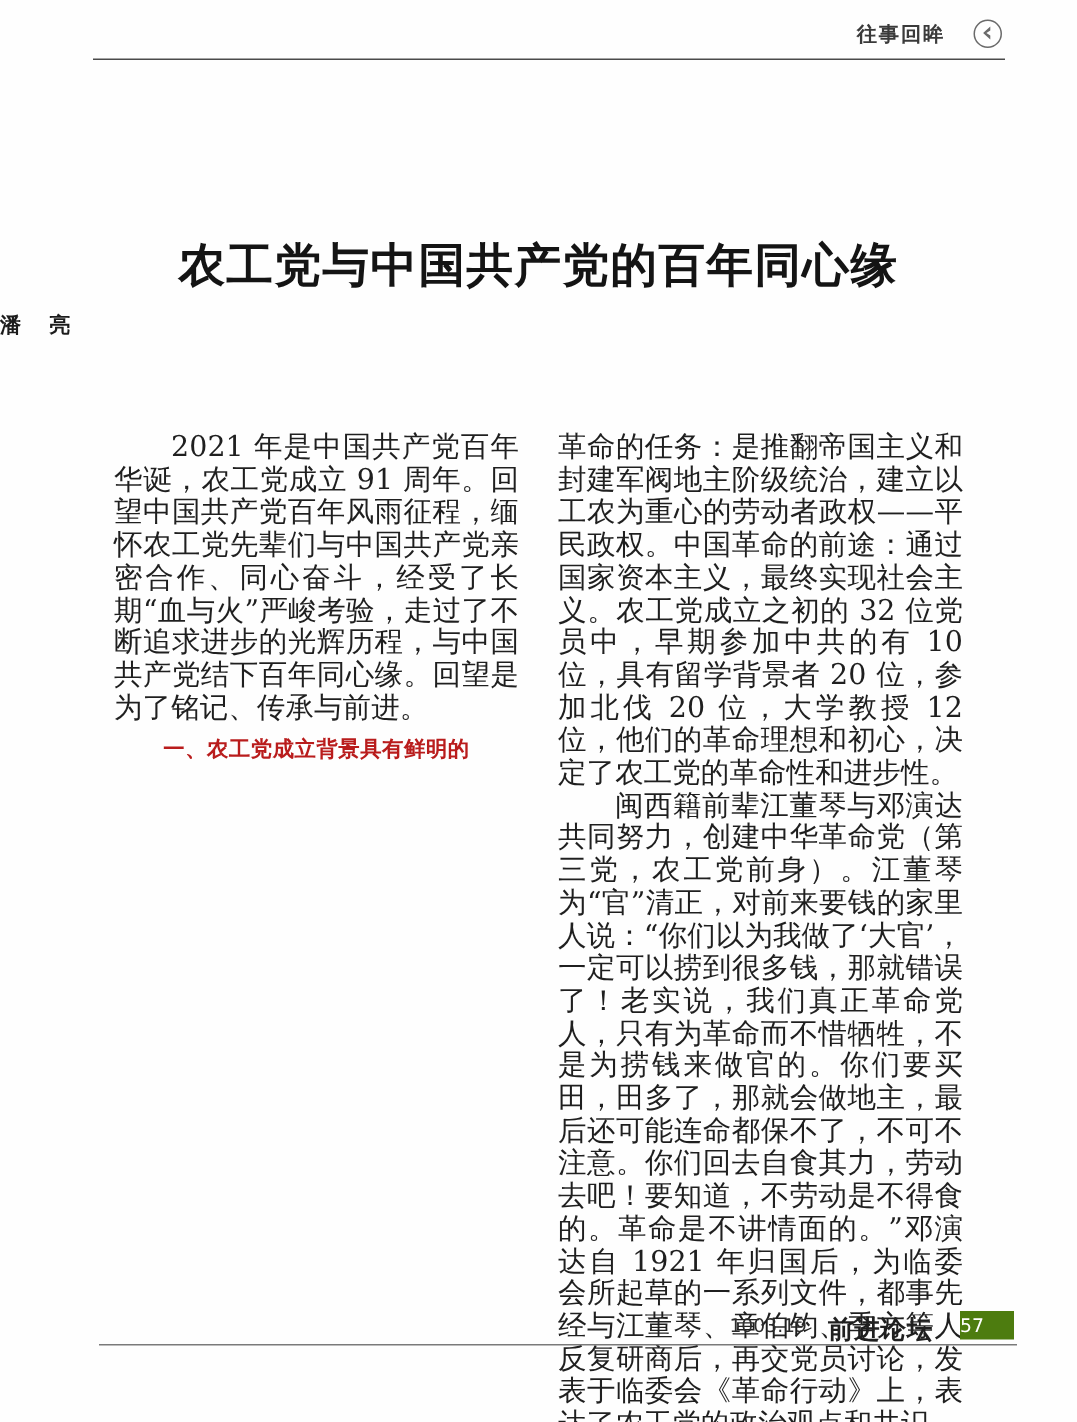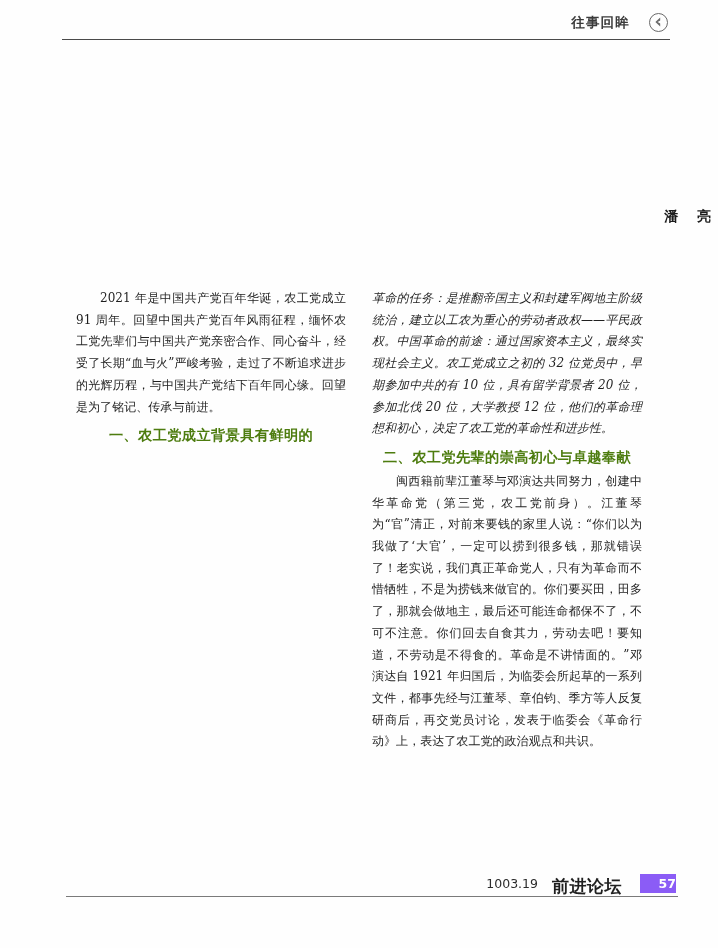--- a/index.html
+++ b/index.html
@@ -75,21 +75,21 @@
     font-size: 31px;
     letter-spacing: 1px;
     color: #141414;
     white-space: nowrap;
   }
   .byline {
     position: absolute;
     left: 0;
     top: 208px;
     width: 718px;
-    text-align: right;
+    text-align: left;
     font-family: "DejaVu Sans", "Liberation Sans", sans-serif;
     font-weight: bold;
     font-size: 14px;
     letter-spacing: 7px;
     color: #1c1c1c;
   }
 
   
   .columns {
     position: absolute;
@@ -102,39 +102,39 @@
     position: absolute;
     top: 0;
     width: 270px;
     height: 570px;
   }
   .col-left  { left: 0px; }
   .col-right { left: 296px; }
 
   p.para {
     margin: 0 0 0 0;
-    font-size: 12px;
+    font-size: 19px;
     line-height: 21.7px;
     text-align: justify;
     text-justify: inter-ideograph;
     text-indent: 2em;
     letter-spacing: 0.05px;
     color: #1f1f1f;
   }
-  p.para.cont { text-indent: 0; font-style: italic; }
+  p.para.cont { text-indent: 0; }
 
   h2.section {
     margin: 6px 0 3px 0;
     font-family: "DejaVu Sans", "Liberation Sans", sans-serif;
     font-weight: bold;
     font-size: 14.2px;
     line-height: 22px;
     text-align: center;
     letter-spacing: 0.4px;
-    color: #4d7c0f;
+    color: #b91c1c;
   }
   h2.section .ln { display: block; }
 
   
   .footer {
     position: absolute;
     left: 44px;
     top: 874px;
     width: 634px;
     height: 34px;
@@ -167,62 +167,60 @@
     color: #1f1f1f;
     white-space: nowrap;
   }
   .footer-pageno {
     position: absolute;
     right: 2px;
     top: 0px;
     min-width: 36px;
     height: 19px;
     line-height: 19px;
-    text-align: right;
-    background: #8b5cf6;
+    text-align: left;
+    background: #4d7c0f;
     color: #ffffff;
     font-family: "DejaVu Sans", "Liberation Sans", sans-serif;
-    font-weight: bold;
+    font-weight: normal;
     font-size: 12.5px;
   }
 </style>
 </head>
 <body>
 
 <div class="page">
 
   <div class="runhead">
     <div class="runhead-text">往事回眸</div>
     <div class="runhead-icon">
       <svg width="16" height="16" viewBox="0 0 16 16" aria-hidden="true">
         <path d="M10.2 3.6 L5.4 8 L10.2 12.4 L10.2 9.6 L7.6 8 L10.2 6.4 Z" fill="#6a6a6a"></path>
       </svg>
     </div>
     <div class="runhead-rule"></div>
   </div>
 
+  <div class="title">农工党与中国共产党的百年同心缘</div>
   <div class="byline">潘 亮</div>
 
   <div class="columns">
 
     <div class="col col-left">
       <p class="para">2021 年是中国共产党百年华诞，农工党成立 91 周年。回望中国共产党百年风雨征程，缅怀农工党先辈们与中国共产党亲密合作、同心奋斗，经受了长期“血与火”严峻考验，走过了不断追求进步的光辉历程，与中国共产党结下百年同心缘。回望是为了铭记、传承与前进。</p>
 
       <h2 class="section">
         <span class="ln">一、农工党成立背景具有鲜明的</span>
       </h2>
 
     </div>
 
     <div class="col col-right">
       <p class="para cont">革命的任务：是推翻帝国主义和封建军阀地主阶级统治，建立以工农为重心的劳动者政权——平民政权。中国革命的前途：通过国家资本主义，最终实现社会主义。农工党成立之初的 32 位党员中，早期参加中共的有 10 位，具有留学背景者 20 位，参加北伐 20 位，大学教授 12 位，他们的革命理想和初心，决定了农工党的革命性和进步性。</p>
 
-      <h2 class="section">
-        <span class="ln">二、农工党先辈的崇高初心与卓越奉献</span>
-      </h2>
 
       <p class="para">闽西籍前辈江董琴与邓演达共同努力，创建中华革命党（第三党，农工党前身）。江董琴为“官”清正，对前来要钱的家里人说：“你们以为我做了‘大官’，一定可以捞到很多钱，那就错误了！老实说，我们真正革命党人，只有为革命而不惜牺牲，不是为捞钱来做官的。你们要买田，田多了，那就会做地主，最后还可能连命都保不了，不可不注意。你们回去自食其力，劳动去吧！要知道，不劳动是不得食的。革命是不讲情面的。”邓演达自 1921 年归国后，为临委会所起草的一系列文件，都事先经与江董琴、章伯钧、季方等人反复研商后，再交党员讨论，发表于临委会《革命行动》上，表达了农工党的政治观点和共识。</p>
     </div>
 
   </div>
 
   <div class="footer">
     <div class="footer-rule"></div>
     <div class="footer-date">1003.19</div>
     <div class="footer-journal">前进论坛</div>

